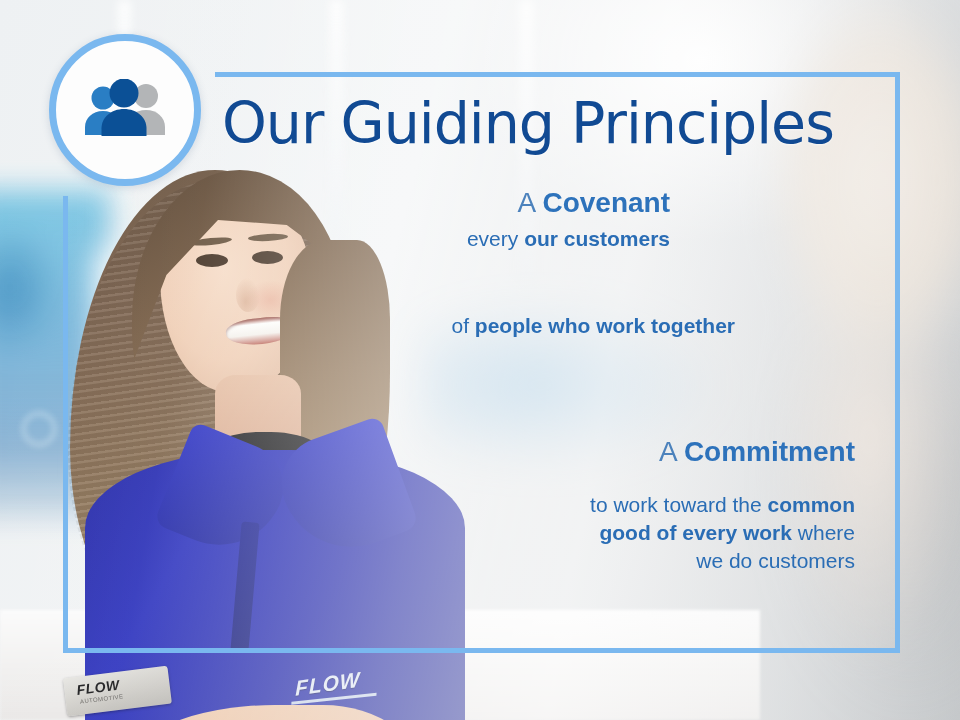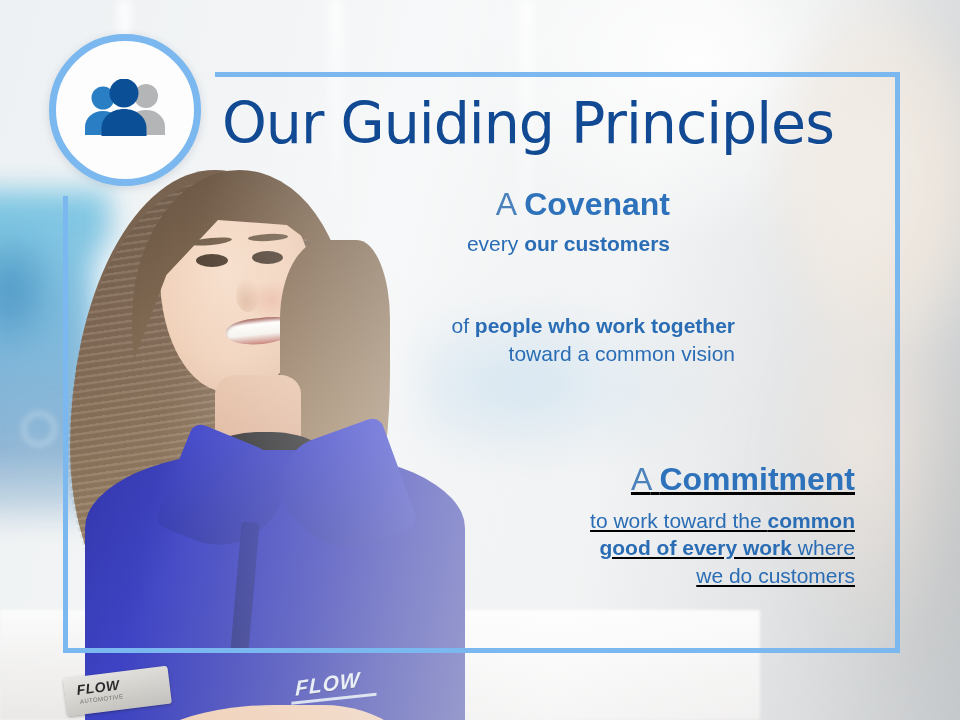--- a/index.html
+++ b/index.html
@@ -241,39 +241,39 @@
     position:absolute; left:222px; top:95px; width:640px;
     font-size:57px; font-weight:normal; letter-spacing:-1px;
     color:#114a93; line-height:1;
     font-family:"DejaVu Sans", sans-serif;
     text-shadow:0 1px 2px rgba(255,255,255,.6);
   }
 
   .principle { position:absolute; text-align:right; }
 
   .p-head {
-    font-size:32px; line-height:1.05; white-space:nowrap;
+    font-size:28px; line-height:1.05; white-space:nowrap;
     font-family:"Liberation Sans", sans-serif;
   }
   .p-article { font-weight:normal; color:#4c82bc; }
   .p-word    { font-weight:bold;   color:#2d72bb; }
 
   .p-sub {
     font-size:21px; line-height:1.32; color:#2a6db5;
     font-family:"Liberation Sans", sans-serif;
   }
   .p-sub b { font-weight:bold; }
 
   #principle-1 { left:200px; top:188px; width:470px; }
   #principle-2 { left:200px; top:303px; width:535px; }
-  #principle-3 { left:200px; top:463px; width:655px;text-decoration:underline; }
+  #principle-3 { left:200px; top:437px; width:655px; }
 
   #principle-1 .p-sub { margin-top:8px; }
   #principle-2 .p-sub { margin-top:9px; }
-  #principle-3 .p-sub { margin-top:10px; }
+  #principle-3 .p-sub { margin-top:25px; }
 </style>
 </head>
 <body>
 
 <div id="stage">
 
   <div class="photo-bg">
     <div class="bg-mullion" style="left:118px"></div>
     <div class="bg-mullion" style="left:330px; height:300px"></div>
     <div class="bg-mullion" style="left:520px; height:280px"></div>
@@ -344,21 +344,20 @@
       <span class="p-word">Covenant</span>
     </div>
     <div class="p-sub">
         <div><span>every </span><b>our customers</b></div>
       </div>
   </div>
 
   <div class="principle" id="principle-2">
     <div class="p-sub">
         <div><span>of </span><b>people who work together</b></div>
-        <div><span>toward a common vision</span></div>
       </div>
   </div>
 
   <div class="principle" id="principle-3">
     <div class="p-head">
       <span class="p-article">A</span>
       <span class="p-word">Commitment</span>
     </div>
     <div class="p-sub">
         <div><span>to work toward the </span><b>common</b></div>

